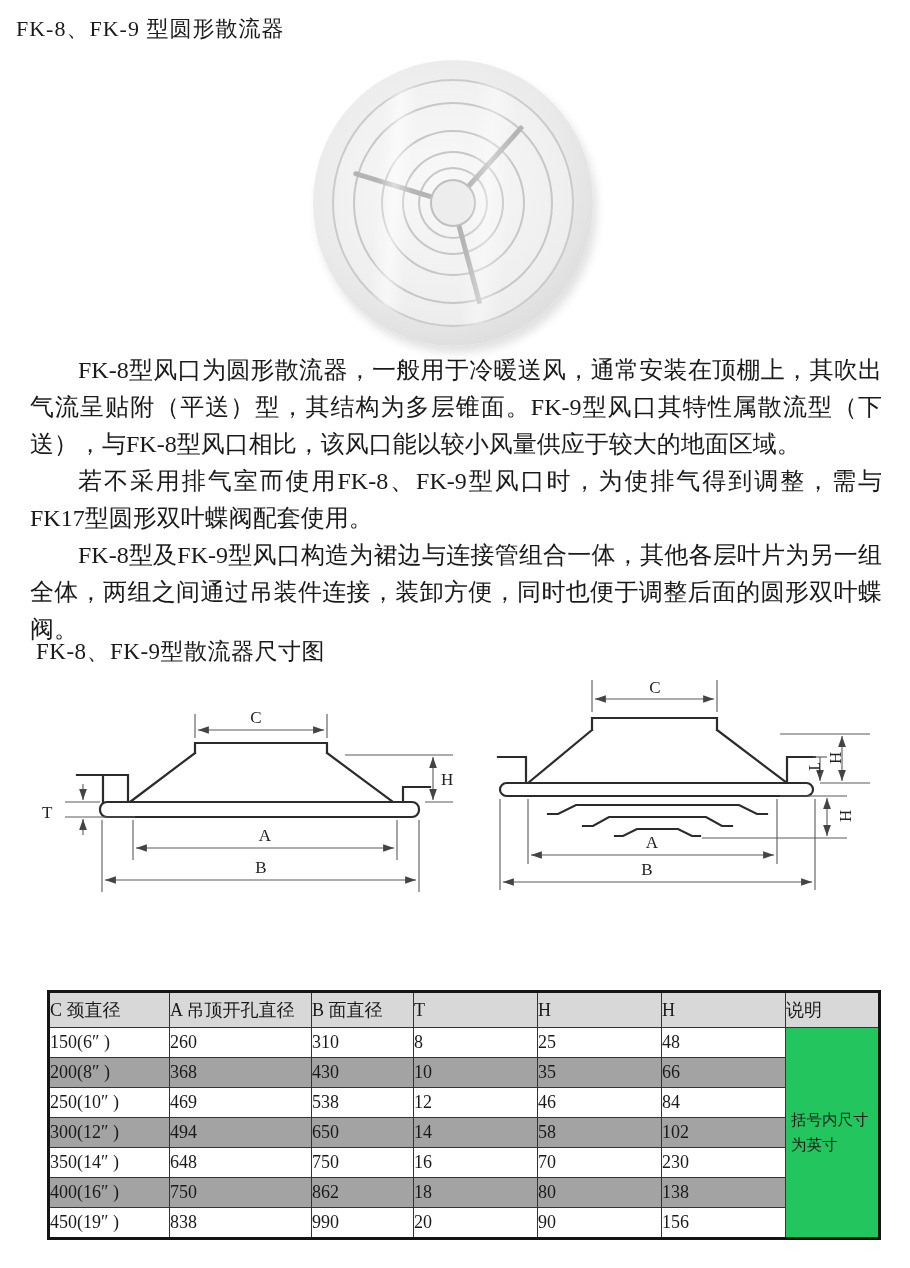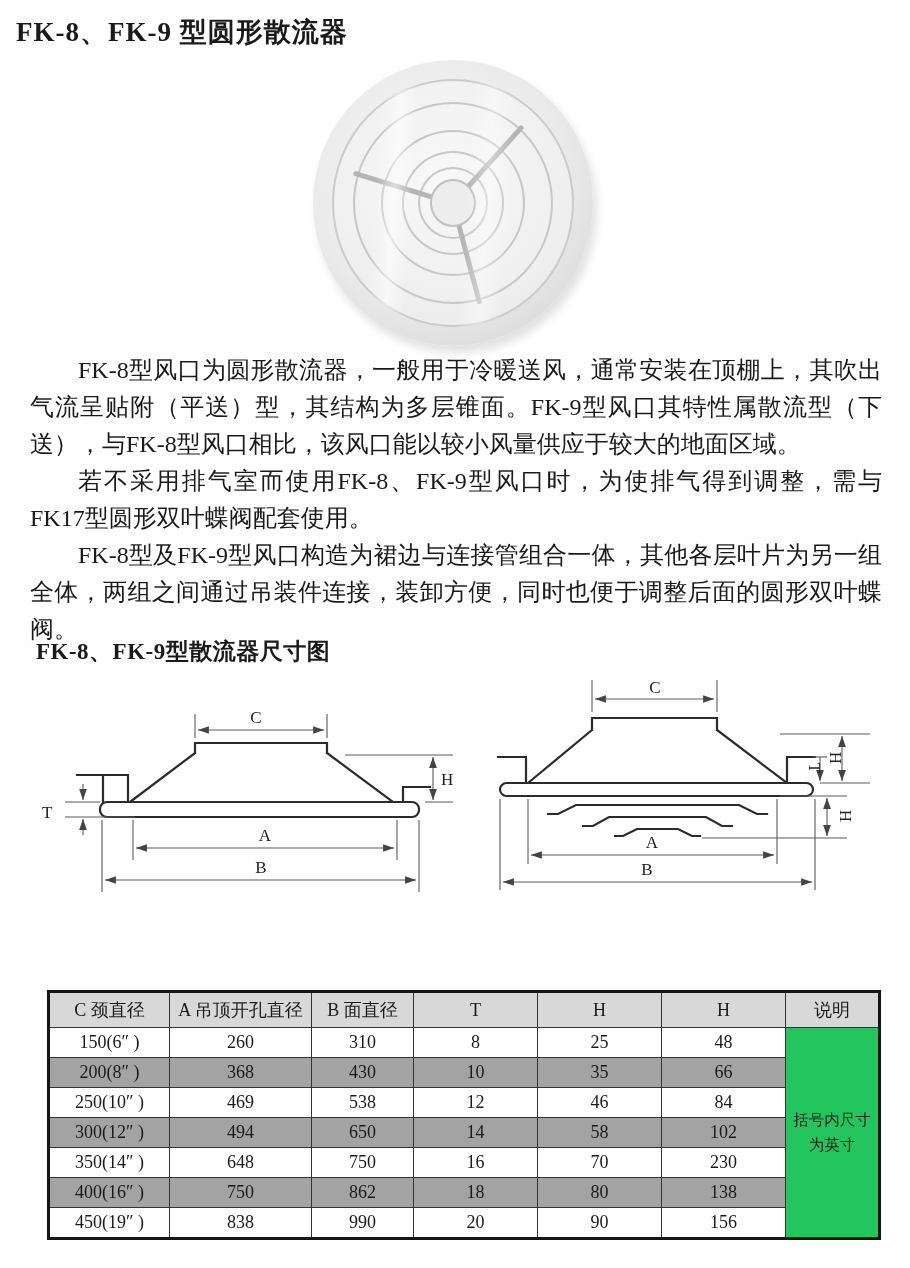--- a/index.html
+++ b/index.html
@@ -1,21 +1,21 @@
 <!DOCTYPE html>
 <html><head>
 <meta charset="utf-8">
 <style>
   html,body{margin:0;padding:0;background:#888;}
   #page{position:relative;width:910px;height:1268px;margin:0 auto;background:#ffffff;
         font-family:"Liberation Serif","DejaVu Serif",serif;color:#1a1a1a;overflow:hidden;}
 
   
-  .doc-title{position:absolute;left:16px;top:14px;font-size:27px;font-weight:bold;letter-spacing:1px;white-space:nowrap;}
-  .sec-heading{position:absolute;font-size:23px;font-weight:bold;letter-spacing:.5px;white-space:nowrap;}
+  .doc-title{position:absolute;left:16px;top:14px;font-size:22px;font-weight:normal;letter-spacing:1px;white-space:nowrap;}
+  .sec-heading{position:absolute;font-size:23px;font-weight:normal;letter-spacing:.5px;white-space:nowrap;}
   #h2a{left:36px;top:636px;}
   #h2b{left:36px;top:936px;}
 
   
   .intro{position:absolute;left:30px;top:352px;width:852px;font-size:24px;line-height:37px;text-align:justify;}
   .intro p{margin:0;text-indent:2em;}
 
   
   .photo{position:absolute;left:313px;top:60px;width:280px;height:288px;}
   .p-outer{position:absolute;left:0;top:0;width:280px;height:286px;border-radius:50%;
@@ -45,21 +45,21 @@
   .diag{position:absolute;}
   #diagL{left:40px;top:690px;}
   #diagR{left:475px;top:672px;}
   .ln{stroke:#2b2b2b;stroke-width:2.2;fill:none;stroke-linejoin:miter;stroke-linecap:square;}
   .fl{stroke:#2b2b2b;stroke-width:2.2;fill:#ffffff;}
   .dim{stroke:#5a5a5a;stroke-width:1.1;fill:none;}
   .diag text{font-size:17px;fill:#222;font-family:"Liberation Serif","DejaVu Serif",serif;}
 
   
   .size-table{position:absolute;left:47px;top:990px;width:831px;border-collapse:collapse;table-layout:fixed;
-              font-size:18px;text-align:center;border:3px solid #151515;}
+              font-size:18px;text-align:left;border:3px solid #151515;}
   .size-table th{height:34px;background:#d8d8d8;font-weight:normal;border:1.5px solid #333;padding:0;}
   .size-table td{height:29px;border:1.5px solid #333;padding:0;}
   .size-table tr.alt td{background:#a3a3a3;}
   .size-table td.note-cell{background:#22c55e;font-size:15.5px;line-height:1.6;padding:0 5px;}
 </style>
 </head>
 <body>
 
 <div id="page">
 

